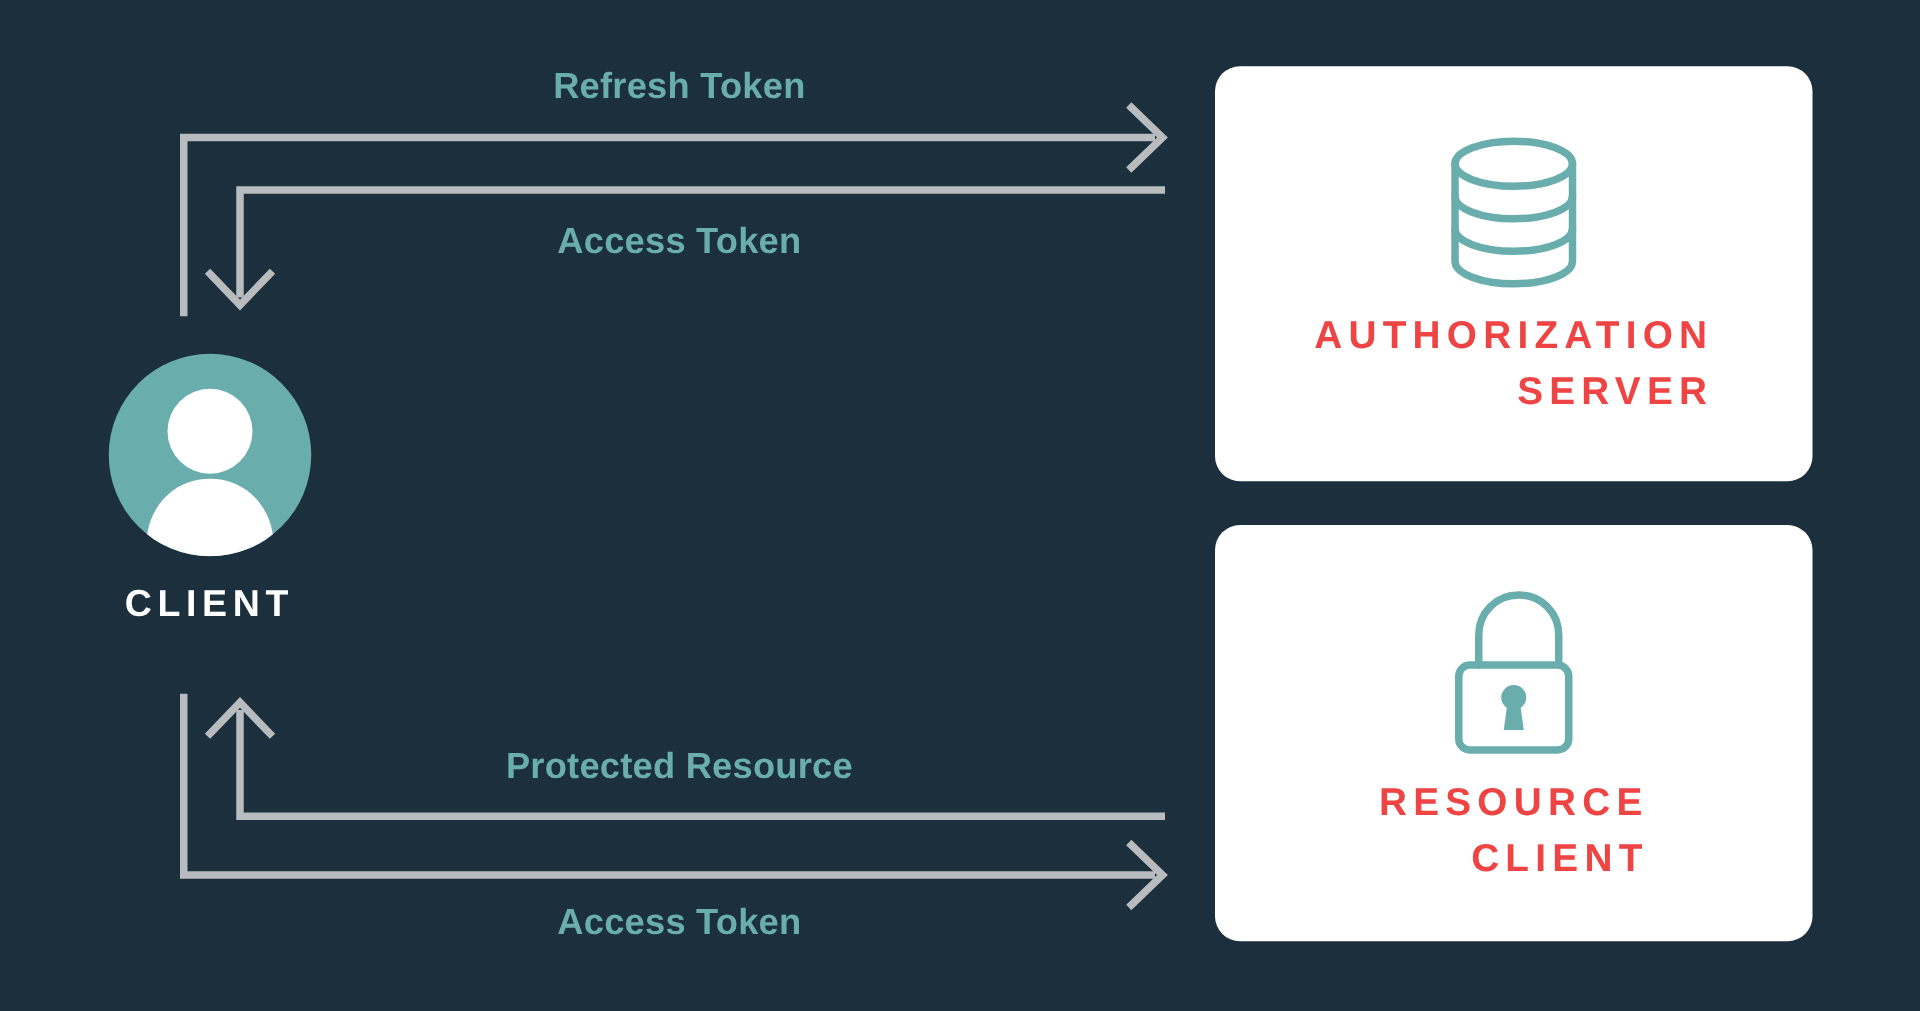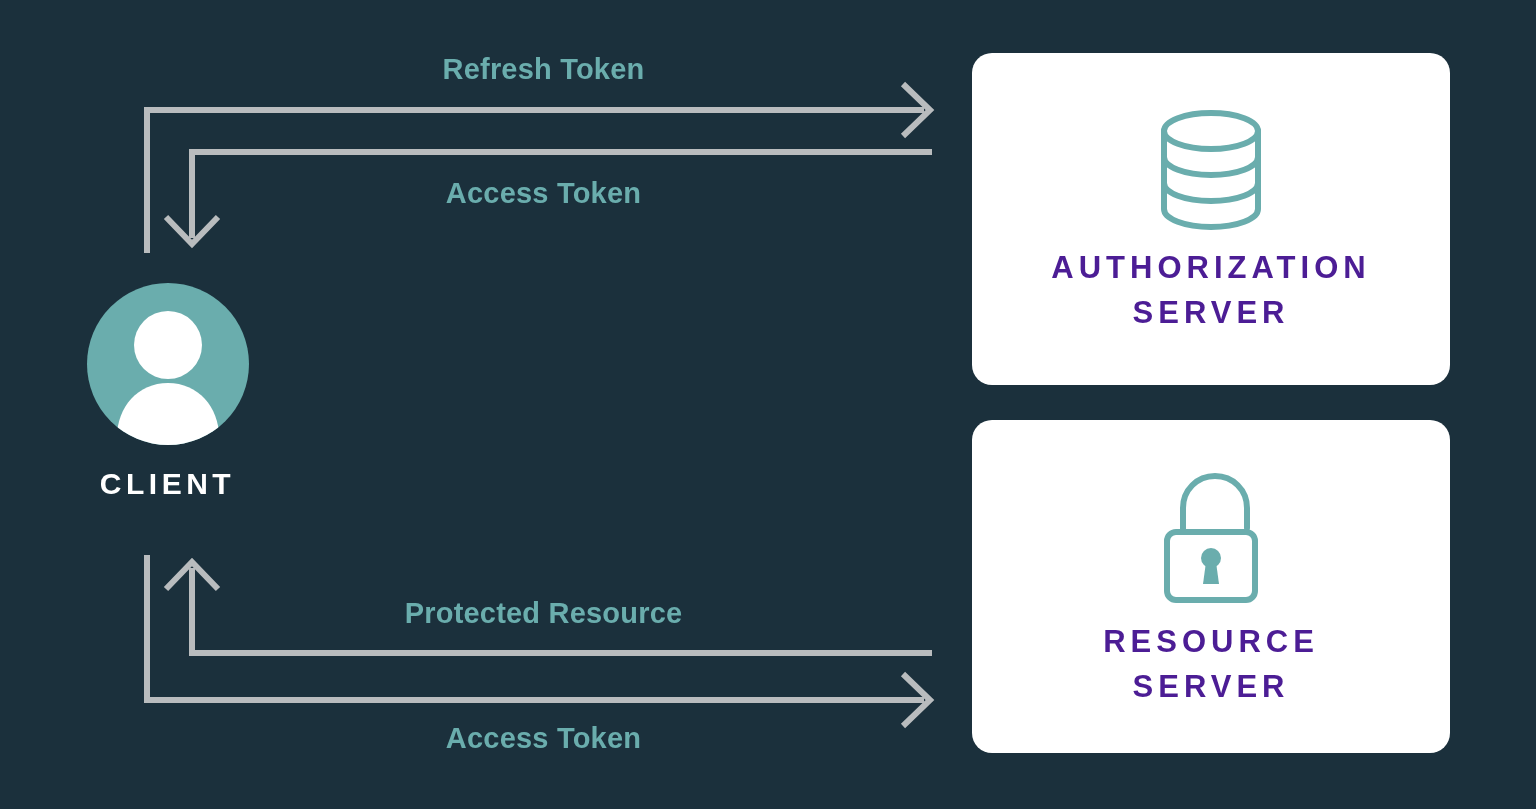--- a/index.html
+++ b/index.html
@@ -83,27 +83,27 @@
     box-sizing: border-box;
   }
   #card-authorization-server { top: 53px;  height: 332px; padding-top: 6px; }
   #card-resource-server      { top: 420px; height: 333px; padding-top: 6px; }
 
   .card-icon {
     display: block;
     margin-bottom: 14px;
   }
   .card-title {
-    color: #4c1d95;
+    color: #ef4444;
     font-family: "Liberation Sans", sans-serif;
     font-weight: bold;
     font-size: 31px;
     letter-spacing: 5px;
     line-height: 1.45;
-    text-align: center;
+    text-align: right;
     white-space: pre-line;
   }
 </style>
 </head>
 <body>
 
 <div id="diagram-root">
 
   <svg id="flow-svg" viewBox="0 0 1536 809">
     <g fill="none" stroke="#b9bcbe" stroke-width="6" stroke-linecap="butt" stroke-linejoin="miter">
@@ -162,16 +162,16 @@
     <svg class="card-icon" width="104" height="136" viewBox="0 0 104 136" fill="none" stroke="#6aadad" stroke-width="6" stroke-linecap="round" stroke-linejoin="round">
 
       <path d="M24 62 L24 38 C24 20 38 6 56 6 C74 6 88 20 88 38 L88 58"></path>
 
       <rect x="8" y="62" width="88" height="68" rx="9"></rect>
 
       <circle cx="52" cy="88" r="10" fill="#6aadad" stroke="none"></circle>
       <path d="M47 92 L44 114 L60 114 L57 92 Z" fill="#6aadad" stroke="none"></path>
     </svg>
     <div class="card-title">RESOURCE
-SERVER</div>
+CLIENT</div>
   </div>
 
 </div>
 
 </body></html>

